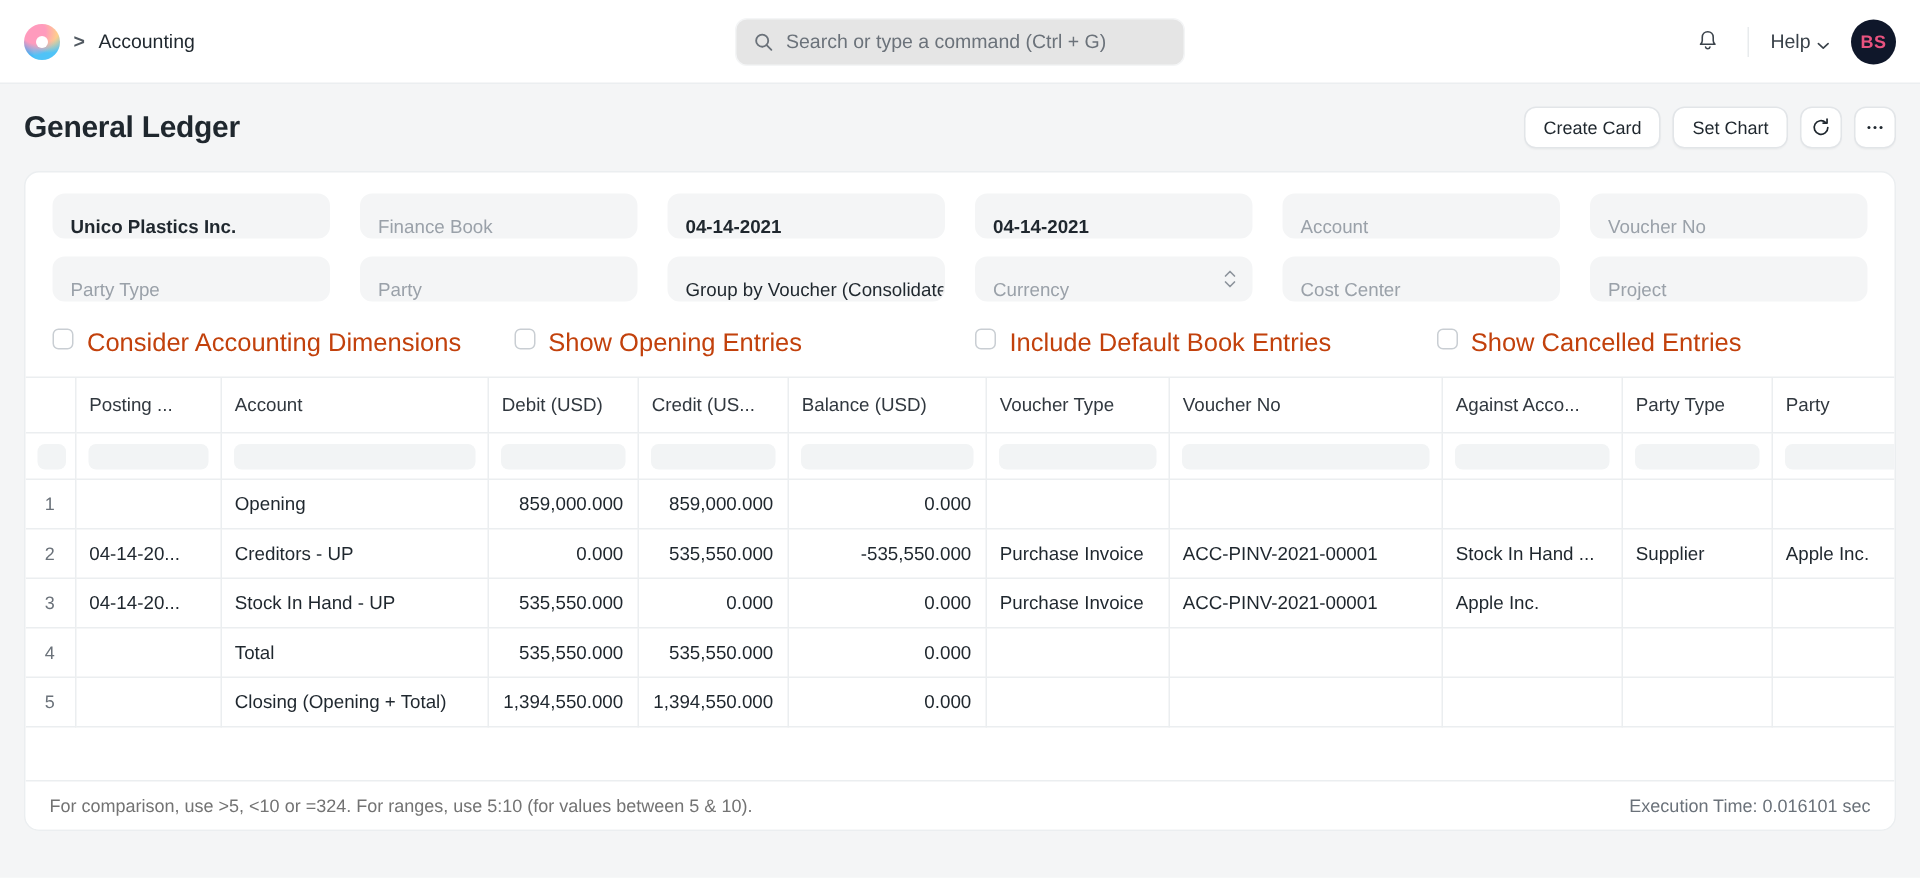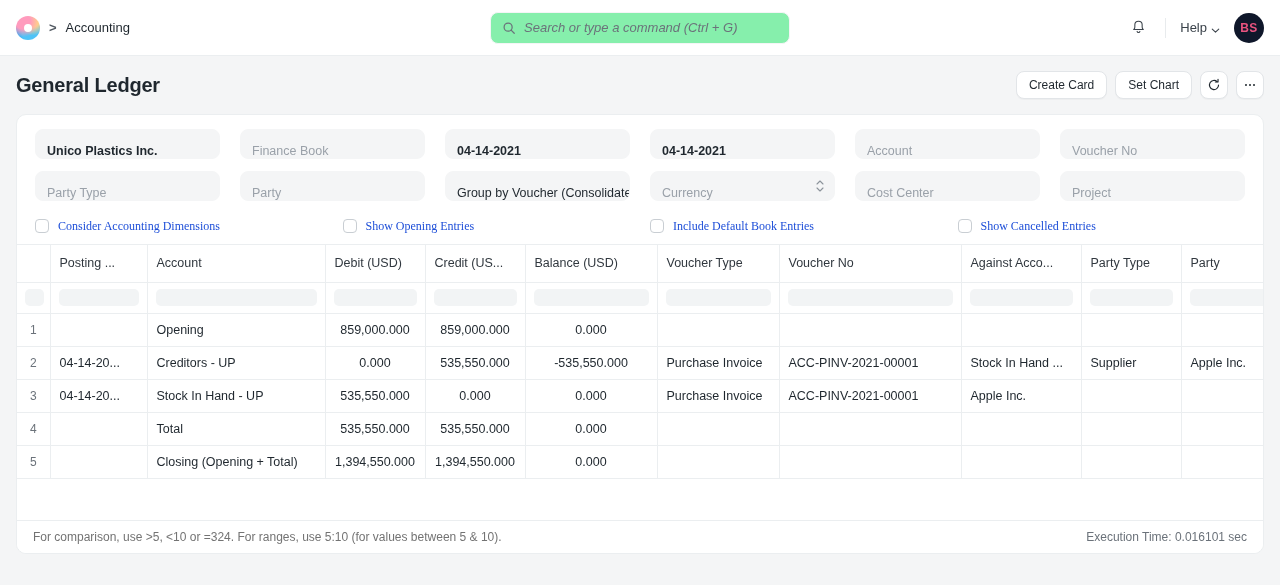--- a/index.html
+++ b/index.html
@@ -42,26 +42,25 @@
   .breadcrumb-item {
     font-size: 13px; color: #1f272e; font-weight: 400;
   }
 
   .nav-center {
     position: absolute; left: 50%; transform: translateX(-50%);
     display: flex; align-items: center;
   }
   .searchbox {
     width: 300px; height: 32px;
-    background: #86efac;
+    background: #e5e5e5;
     border: 1px solid #f4f5f6;
     border-radius: 8px;
     display: flex; align-items: center; gap: 8px;
     padding: 0 11px;
-    font-style: italic;
   }
   .searchbox .ph { font-size: 13px; color: #6b727a; white-space: nowrap; }
 
   .nav-right {
     margin-left: auto; display: flex; align-items: center; gap: 14px;
   }
   .icon-btn {
     width: 26px; height: 26px; display: flex;
     align-items: center; justify-content: center;
     border-radius: 6px; background: transparent;
@@ -133,21 +132,21 @@
   .chk-item {
     flex: 1 1 0; min-width: 0;
     display: flex; align-items: flex-start; gap: 9px;
     padding-top: 5px;
   }
   .chk {
     width: 14px; height: 14px; flex: none;
     border: 1px solid #c9ced3; border-radius: 4px;
     background: #fff; margin-top: 1px;
   }
-  .chk-label { font-size: 12px; color: #1d4ed8; line-height: 1.35; font-family: Liberation Serif, serif; }
+  .chk-label { font-size: 17px; color: #c2410c; line-height: 1.35; }
 
   
   .table-wrap { flex: 1; overflow: hidden; border-top: 1px solid #ebeef0; }
   table { border-collapse: collapse; table-layout: fixed; width: 1286px; }
   th, td {
     border-right: 1px solid #ebeef0;
     border-bottom: 1px solid #ebeef0;
     font-size: 12.5px;
     font-weight: 400;
     color: #1f272e;
@@ -163,21 +162,21 @@
   .c-date { width: 97px; }
   .c-acct { width: 178px; }
   .c-debit{ width: 100px; }
   .c-cred { width: 100px; }
   .c-bal  { width: 132px; }
   .c-vtyp { width: 122px; }
   .c-vno  { width: 182px; }
   .c-agn  { width: 120px; }
   .c-ptyp { width: 100px; }
   .c-prty { width: 122px; }
-  .num { text-align: center; }
+  .num { text-align: right; }
   .idx { text-align: center; color: #6b727a; font-size: 12px; }
 
   tr.filter-row-tr td { height: 31px; padding: 0 8px; }
   .fbox { height: 17px; border-radius: 5px; background: #f2f4f5; }
   .fbox.small { width: 19px; margin: 0 auto; }
 
   
   .card-footer {
     height: 33px; border-top: 1px solid #ebeef0;
     display: flex; align-items: center;

